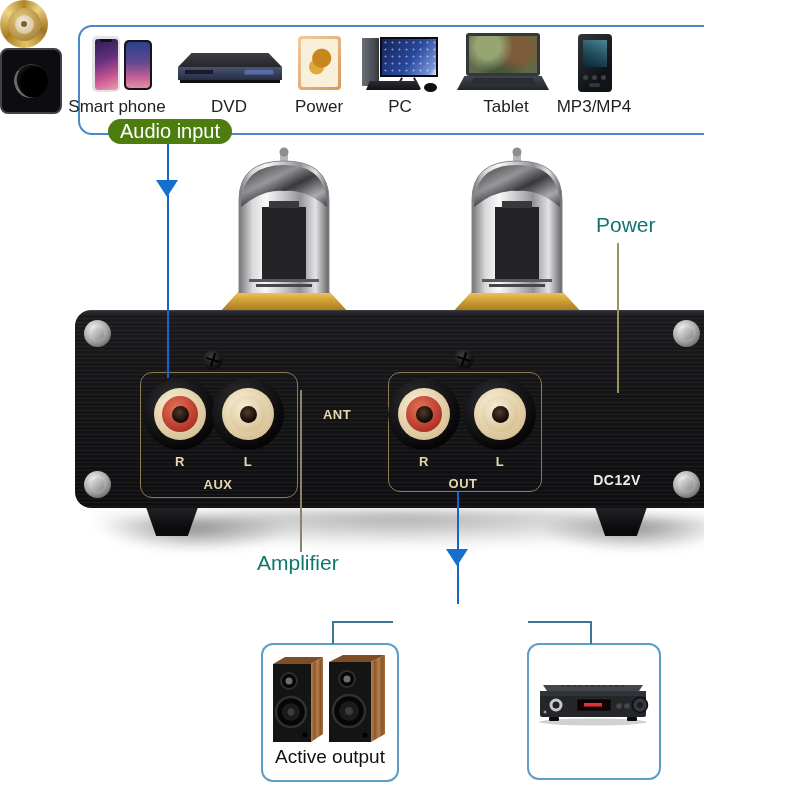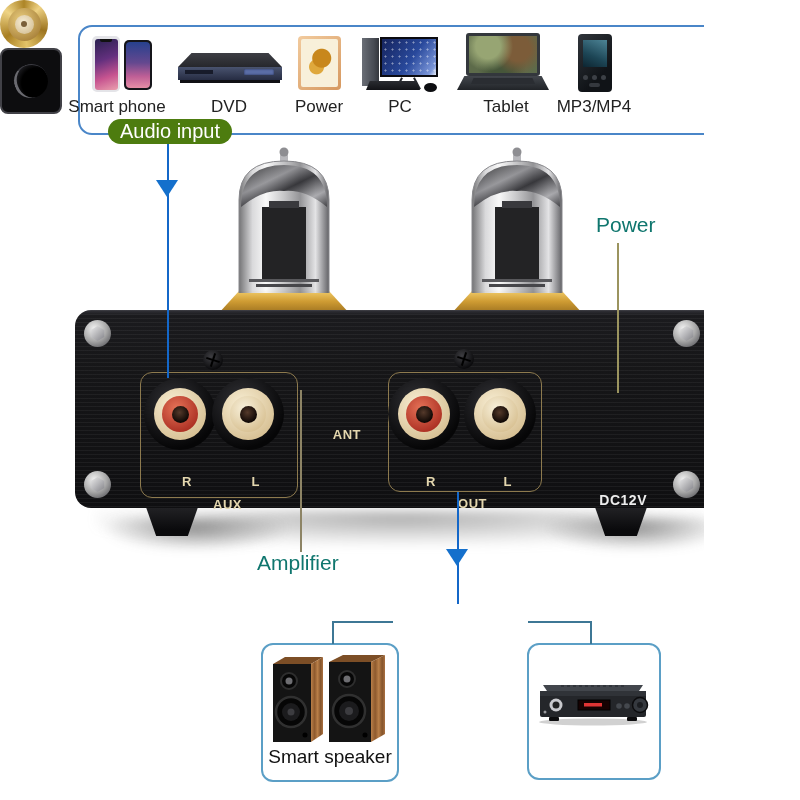--- a/index.html
+++ b/index.html
@@ -150,21 +150,21 @@
 
   .dcjack { left:588px; top:392px; width:58px; height:62px; border-radius:8px; z-index:3;
          background:#0d0d0f; border:2px solid #414147;
          display:flex; align-items:center; justify-content:center; }
   .dcjack .hole { width:34px; height:34px; border-radius:50%;
          background:radial-gradient(circle at 60% 60%, #000 55%, #1c1c20 80%);
          border-left:3px solid #6a6a70; border-top:1px solid #3a3a40;
          box-sizing:border-box; transform:rotate(-20deg); }
 
   .plabel { position:absolute; z-index:4; font-weight:bold; font-size:13px; color:#e4d7ae;
-            text-align:right; letter-spacing:0.5px;margin-top:20px; }
+            text-align:center; letter-spacing:0.5px; }
   .plabel.bright { color:#ededed; font-size:14px; }
 
   .foot { position:absolute; top:506px; width:66px; height:30px; z-index:1;
           clip-path:polygon(10% 0,90% 0,74% 100%,26% 100%);
           background:linear-gradient(180deg,#232326,#0a0a0c 80%); }
 
   
   .callout { position:absolute; color:#0f766e; font-size:21px; z-index:6; }
 
   
@@ -387,21 +387,21 @@
       <polygon points="62,10 76,3 118,3 104,10" fill="#7c4e26"></polygon>
       <polygon points="104,10 118,3 118,82 104,90" fill="url(#wood)"></polygon>
       <rect x="62" y="10" width="42" height="80" fill="#141414"></rect>
       <circle cx="80" cy="27" r="8" fill="#060606" stroke="#2e2e2e" stroke-width="2"></circle>
       <circle cx="80" cy="27" r="3.5" fill="#6e6e72"></circle>
       <circle cx="82" cy="59" r="16" fill="#060606" stroke="#303030" stroke-width="2.5"></circle>
       <circle cx="82" cy="59" r="10" fill="#1b1b1d"></circle>
       <circle cx="82" cy="59" r="4" fill="#3c3c40"></circle>
       <circle cx="98" cy="83" r="2.5" fill="#000"></circle>
     </svg>
-    <div class="cap">Smart speaker</div>
+    <div class="cap">Active output</div>
   </div>
 
   <div class="out-box" style="left:527px;top:643px;width:130px;height:133px;">
     <svg style="position:absolute;left:2px;top:32px;" width="124" height="50" viewBox="0 0 124 50">
       <ellipse cx="62" cy="45" rx="54" ry="3.5" fill="rgba(0,0,0,0.18)"></ellipse>
       <polygon points="12,8 112,8 108,14 16,14" fill="#42464c"></polygon>
       <line x1="30" y1="9" x2="94" y2="9" stroke="#31353b" stroke-width="2" stroke-dasharray="3 3"></line>
       <rect x="9" y="14" width="106" height="26" rx="2" fill="#24262a"></rect>
       <rect x="9" y="14" width="106" height="5" fill="#303338"></rect>
       <circle cx="25" cy="28" r="6.5" fill="#c9c9cd"></circle>

